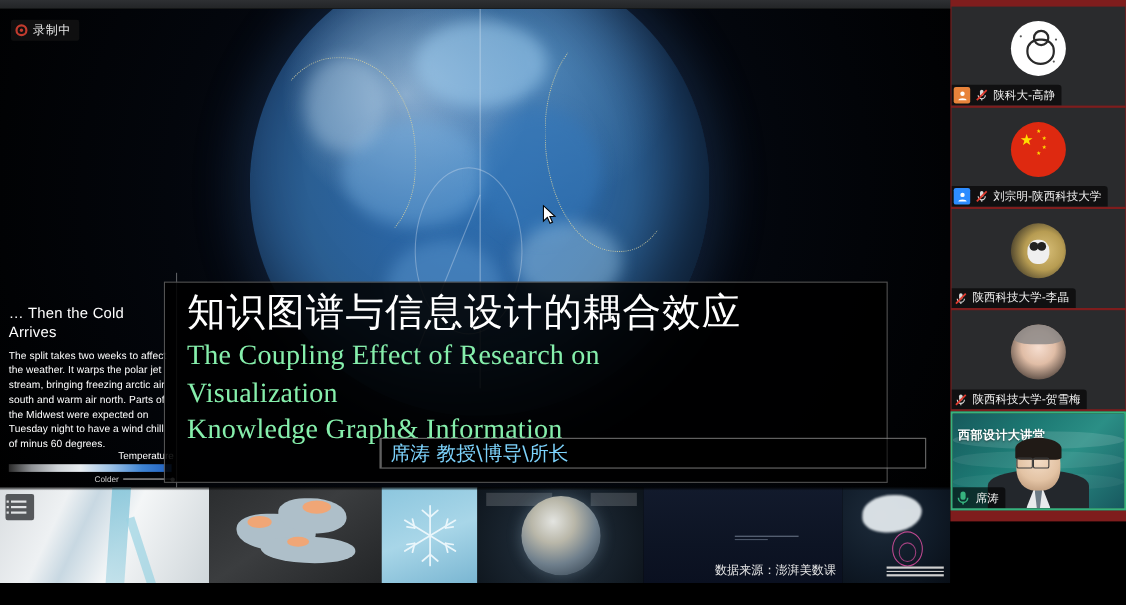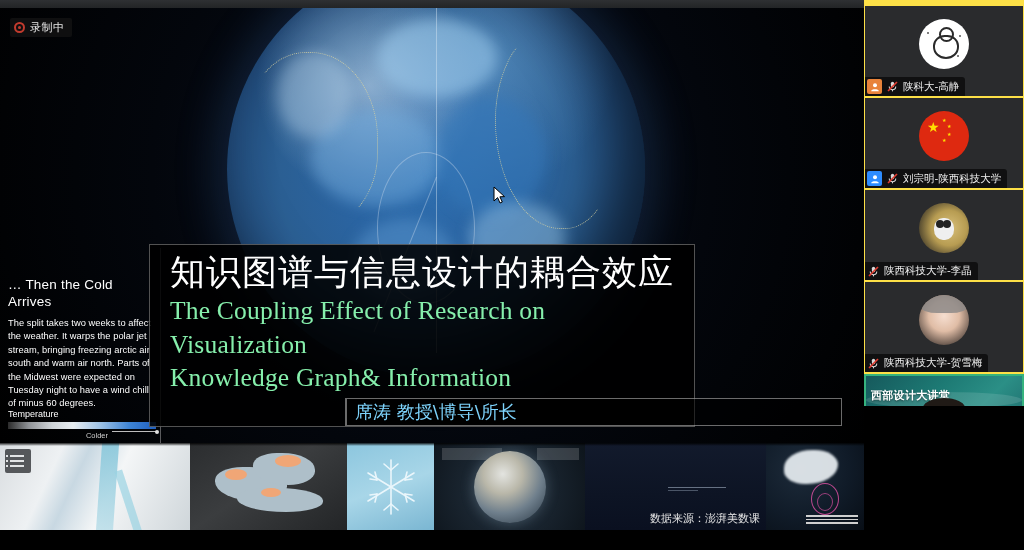--- a/index.html
+++ b/index.html
@@ -69,33 +69,33 @@
     background:rgba(225,235,245,.35);transform:rotate(22deg);transform-origin:top center;}
 
   
   .cursor{position:absolute;left:493px;top:178px;z-index:7;}
 
   
   .article{position:absolute;left:8px;top:268px;width:148px;z-index:5;color:#fff;}
   .art-h{font-size:13.5px;line-height:17px;margin:0 0 7px 0;font-weight:normal;letter-spacing:.2px;}
   .art-p{font-size:9.3px;line-height:13.4px;margin:0;letter-spacing:.05px;}
   .legend{position:absolute;left:8px;top:401px;width:150px;z-index:5;}
-  .legend-t{color:#fff;font-size:9px;margin-bottom:3px;}
+  .legend-t{color:#fff;font-size:9px;margin-bottom:3px;text-align:right;}
   .legend-bar{height:7px;width:148px;
     background:linear-gradient(90deg,#2b2b2b 0%,#8f9296 14%,#cfd4d8 30%,#e8edf1 44%,#9fc3e6 62%,#3e84d4 82%,#1f5fc0 100%);}
-  .legend-sub{display:flex;justify-content:flex-end;margin-top:2px;gap:4px;}
+  .legend-sub{display:flex;align-items:center;justify-content:flex-end;margin-top:2px;gap:4px;}
   .legend-sub span{color:#cfcfcf;font-size:7.5px;}
   .legend-arrow{width:46px;height:1px;background:#bdbdbd;position:relative;}
   .legend-arrow:after{content:"";position:absolute;right:-1px;top:-1.5px;width:4px;height:4px;
     background:#e0e0e0;border-radius:50%;}
   .art-rule{position:absolute;left:160px;top:240px;width:1px;height:195px;
     background:rgba(255,255,255,.35);z-index:5;}
 
   
-  .title-box{position:absolute;left:149px;top:236px;width:546px;height:183px;
+  .title-box{position:absolute;left:149px;top:248px;width:658px;height:183px;
     background:rgba(0,0,0,.88);border:1px solid rgba(255,255,255,.32);
     box-sizing:border-box;z-index:5;}
   .t-cn{color:#fff;font-size:35px;line-height:44px;letter-spacing:1px;
     font-family:"DejaVu Sans",sans-serif;padding:5px 0 0 20px;}
   .t-en{color:#86efac;font-size:25.5px;line-height:33.5px;padding:0 0 0 20px;
     font-family:"Liberation Serif","DejaVu Serif",serif;letter-spacing:.2px;}
   .t-sub{position:absolute;left:345px;top:390px;width:497px;height:28px;
     border:1px solid rgba(255,255,255,.42);box-sizing:border-box;display:flex;
     align-items:center;z-index:6;background:rgba(0,0,0,.55);}
   .t-sub-a{color:#f0f0f0;font-size:12.5px;padding:0 8px;font-family:"DejaVu Sans",sans-serif;white-space:nowrap;}
@@ -145,22 +145,22 @@
   .th6 .pink{position:absolute;left:46%;top:46%;width:26px;height:30px;
     border:1.5px solid #d94fa0;border-radius:50%;opacity:.85;}
   .th6 .pink2{position:absolute;left:52%;top:58%;width:14px;height:16px;
     border:1.5px solid #d94fa0;border-radius:50%;opacity:.7;}
 
   .strip-shadow{position:absolute;left:0;top:435px;width:864px;height:3px;
     background:linear-gradient(rgba(0,0,0,.85),rgba(0,0,0,0));z-index:2;}
   .stage-bottom{position:absolute;left:0;top:522px;width:864px;height:20px;background:#000;}
 
   
-  .rail{position:absolute;left:864px;top:0;width:160px;height:406px;
-    background:#fde047;overflow:hidden;}
+  .rail{position:absolute;left:864px;top:0;width:160px;height:474px;
+    background:#7f1d1d;overflow:hidden;}
   .ptile{position:relative;width:158px;height:90px;margin:2px auto 0 auto;
     background:#2a2b2d;overflow:hidden;}
   .ptile.first{margin-top:6px;}
   .ptile.speaking{border:2px solid #36b37e;width:156px;height:86px;box-sizing:content-box;}
   .avatar{position:absolute;left:50%;top:42%;transform:translate(-50%,-50%);
     width:50px;height:50px;border-radius:50%;overflow:hidden;}
   .av-doodle{background:#fff;}
   .av-doodle .face{position:absolute;left:14px;top:16px;width:22px;height:20px;
     border:2px solid #2a2a2a;border-radius:45% 45% 50% 50%;}
   .av-doodle .ear{position:absolute;left:20px;top:8px;width:11px;height:11px;

